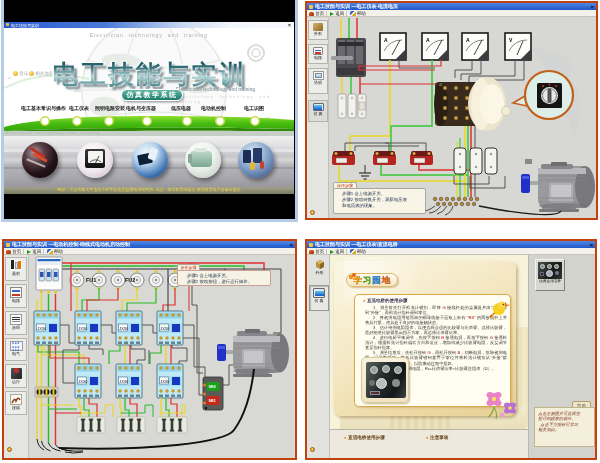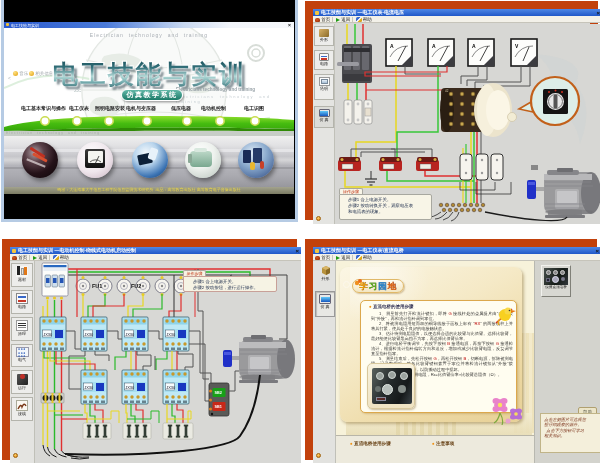--- a/index.html
+++ b/index.html
@@ -1,16 +1,16 @@
 <!DOCTYPE html>
 <html><head><meta charset="utf-8"><style>
 *{margin:0;padding:0;box-sizing:border-box}
 html,body{width:600px;height:463px;background:#fff;font-family:"Liberation Sans",sans-serif;position:relative;overflow:hidden}
 .a{position:absolute}
-.win{position:absolute;border:8px solid #c2410c;background:#d7d7d4}
+.win{position:absolute;border:2px solid #c2410c;background:#d7d7d4}
 .tbar{position:absolute;background:linear-gradient(#4e88e6,#2057c8);color:#fff;font-size:5px;font-weight:bold;line-height:7px;white-space:nowrap;overflow:hidden}
 .tbar .ico{display:inline-block;width:4px;height:4px;background:#f4c540;border-radius:1px;margin:0 2px 0 2px;vertical-align:middle}
 .xbtn{position:absolute;color:#111;font-size:6px;font-weight:bold;line-height:6px}
 .tool{position:absolute;background:#f3f1e9;border-bottom:1px solid #c6c4ba;font-size:4.5px;color:#222;white-space:nowrap;overflow:hidden}
 .tool .sep{display:inline-block;width:1px;height:5px;background:#c9c7bd;margin:0 2px;vertical-align:middle}
 .tool b{font-weight:normal;vertical-align:middle}
 .hico{display:inline-block;width:5px;height:4px;background:radial-gradient(circle at 40% 40%,#d85a20,#8a2808);border-radius:2px 2px 1px 1px;vertical-align:middle;margin:0 1px}
 .bico{display:inline-block;width:0;height:0;border-left:4px solid #1f9a14;border-top:2.5px solid transparent;border-bottom:2.5px solid transparent;vertical-align:middle;margin:0 1px}
 .qico{display:inline-block;width:5.5px;height:5px;background:linear-gradient(135deg,#3a6ad0 0%,#3a6ad0 42%,#eef0f4 42%,#eef0f4 62%,#e8b820 62%,#c88810 100%);border-radius:1.5px;color:transparent;font-size:4px;vertical-align:middle;margin:0 1px}
 .sbtn{position:absolute;background:#ededeb;border:1px solid #b4b4ac;text-align:center;font-size:4px;color:#222;line-height:5px}

